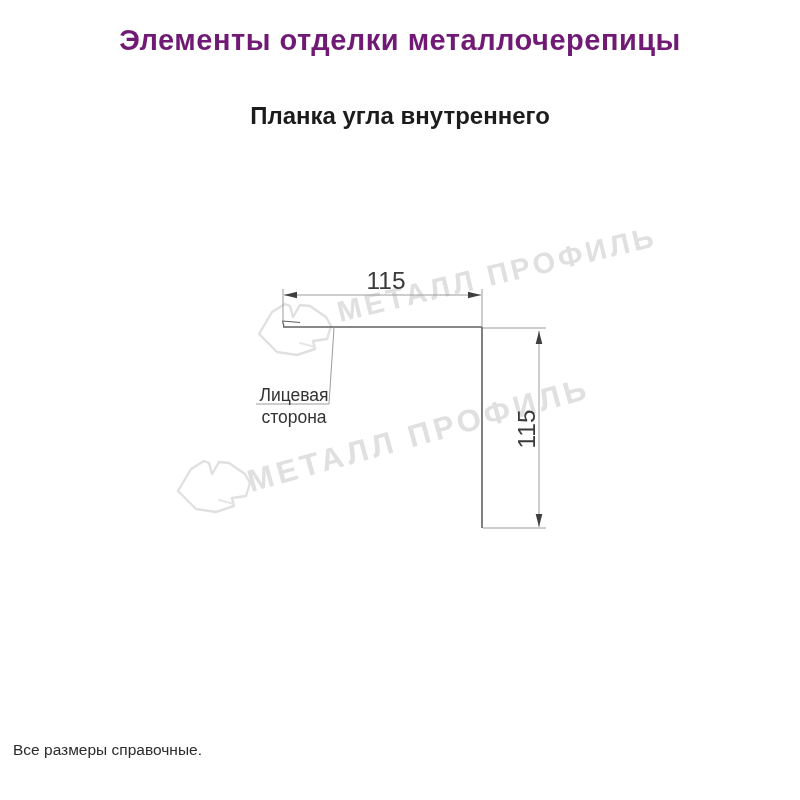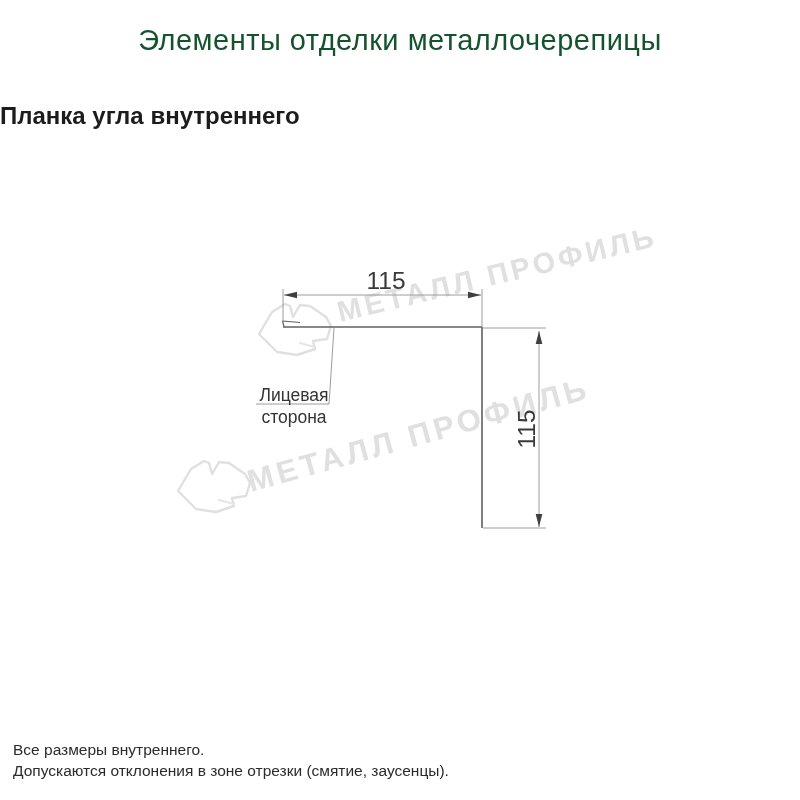--- a/index.html
+++ b/index.html
@@ -6,26 +6,26 @@
   body {
     width: 800px; height: 800px;
     background: #ffffff;
     font-family: "Liberation Sans", sans-serif;
     position: relative;
     overflow: hidden;
   }
   .page-title {
     position: absolute; top: 24px; left: 0; width: 800px;
     text-align: center;
-    font-size: 29px; font-weight: normal; color: #14532d;
+    font-size: 29px; font-weight: bold; color: #701a75;
     letter-spacing: 0.5px;
   }
   .subtitle-block {
     position: absolute; top: 97px; left: 0; width: 800px;
-    text-align: left;
+    text-align: center;
     font-size: 24px; font-weight: bold; color: #1c1c1c;
     line-height: 37px;
   }
   .drawing-svg { position: absolute; top: 0; left: 0; }
   .footer-block {
     position: absolute; left: 13px; top: 740px;
     font-size: 15.5px; color: #2b2b2b; line-height: 20.5px;
   }
   svg text { font-family: "Liberation Sans", sans-serif; }
   .wm-text { font-weight: bold; }
@@ -78,15 +78,14 @@
   </g>
 
   <g>
     <path d="M334,328 L329,404 L256,404" stroke="#9c9c9c" stroke-width="1" fill="none"></path>
     <text x="294" y="401" text-anchor="middle" font-size="17.5" fill="#333333">Лицевая</text>
     <text x="294" y="423" text-anchor="middle" font-size="17.5" fill="#333333">сторона</text>
   </g>
 </svg>
 
 <div class="footer-block">
-  <div>Все размеры внутреннего.</div>
-  <div>Допускаются отклонения в зоне отрезки (смятие, заусенцы).</div>
+  <div>Все размеры справочные.</div>
 </div>
 
 </body></html>

